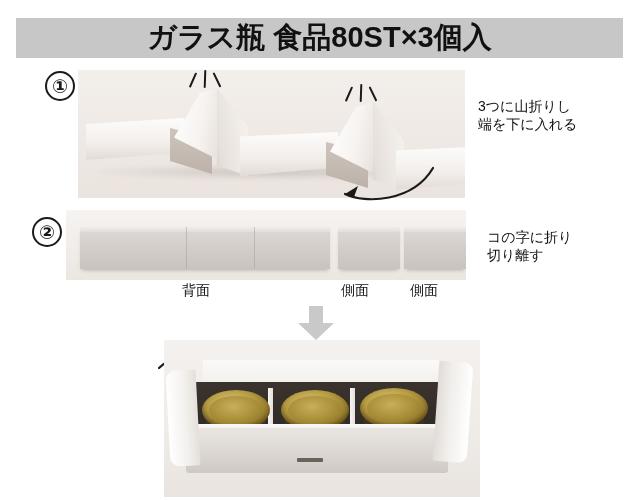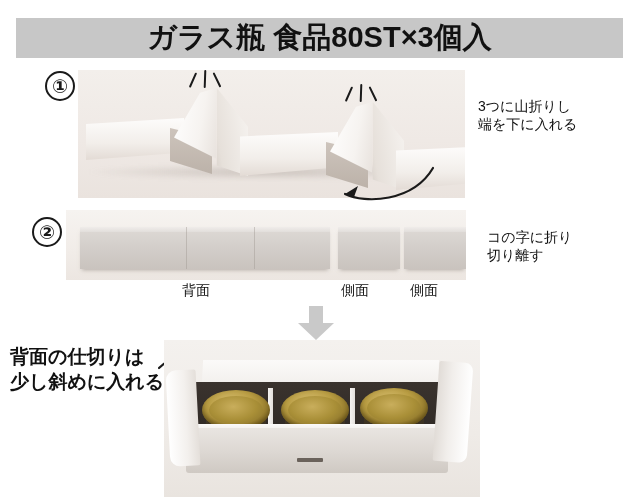--- a/index.html
+++ b/index.html
@@ -241,22 +241,20 @@
   <div class="flabel" style="left:341px;top:282px;">側面</div>
   <div class="flabel" style="left:410px;top:282px;">側面</div>
 
   <div class="sidetext" id="text2">コの字に折り
 切り離す</div>
 
   <svg class="downarrow" viewBox="0 0 40 34">
     <polygon points="13,0 27,0 27,17 38,17 20,34 2,17 13,17" fill="#c9c9c9"></polygon>
   </svg>
 
-  <div id="note">背面の仕切りは
-少し斜めに入れる</div>
 
   <svg class="arrow3" viewBox="0 0 70 45">
     <path d="M4 16 C 20 0, 46 4, 58 28" stroke="#1a1a1a" stroke-width="2.2" fill="none" stroke-linecap="round"></path>
     <polygon points="59,34 50,22 64,23" fill="#1a1a1a"></polygon>
   </svg>
 
   <div class="photo3">
     <div class="box-back"></div>
     <div class="box-inner"></div>
 

